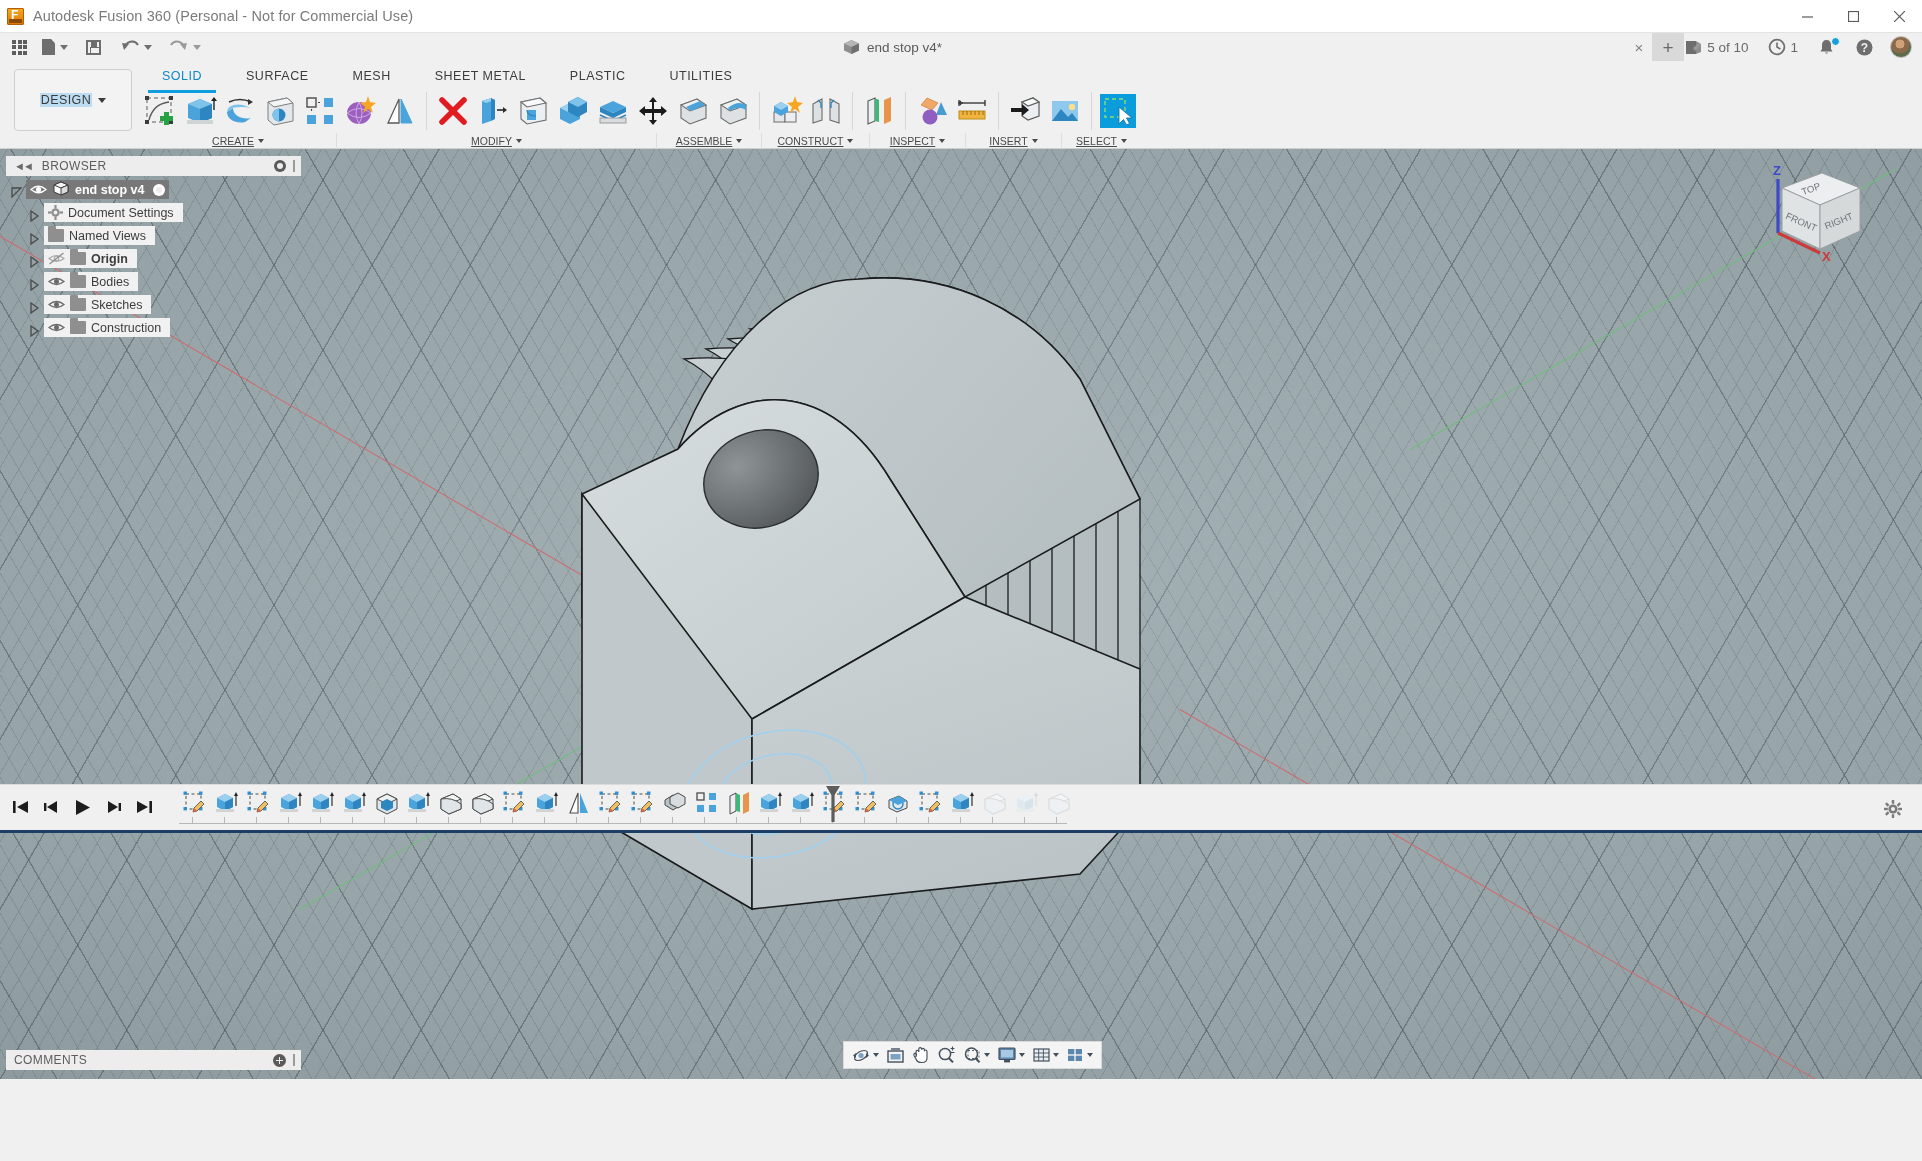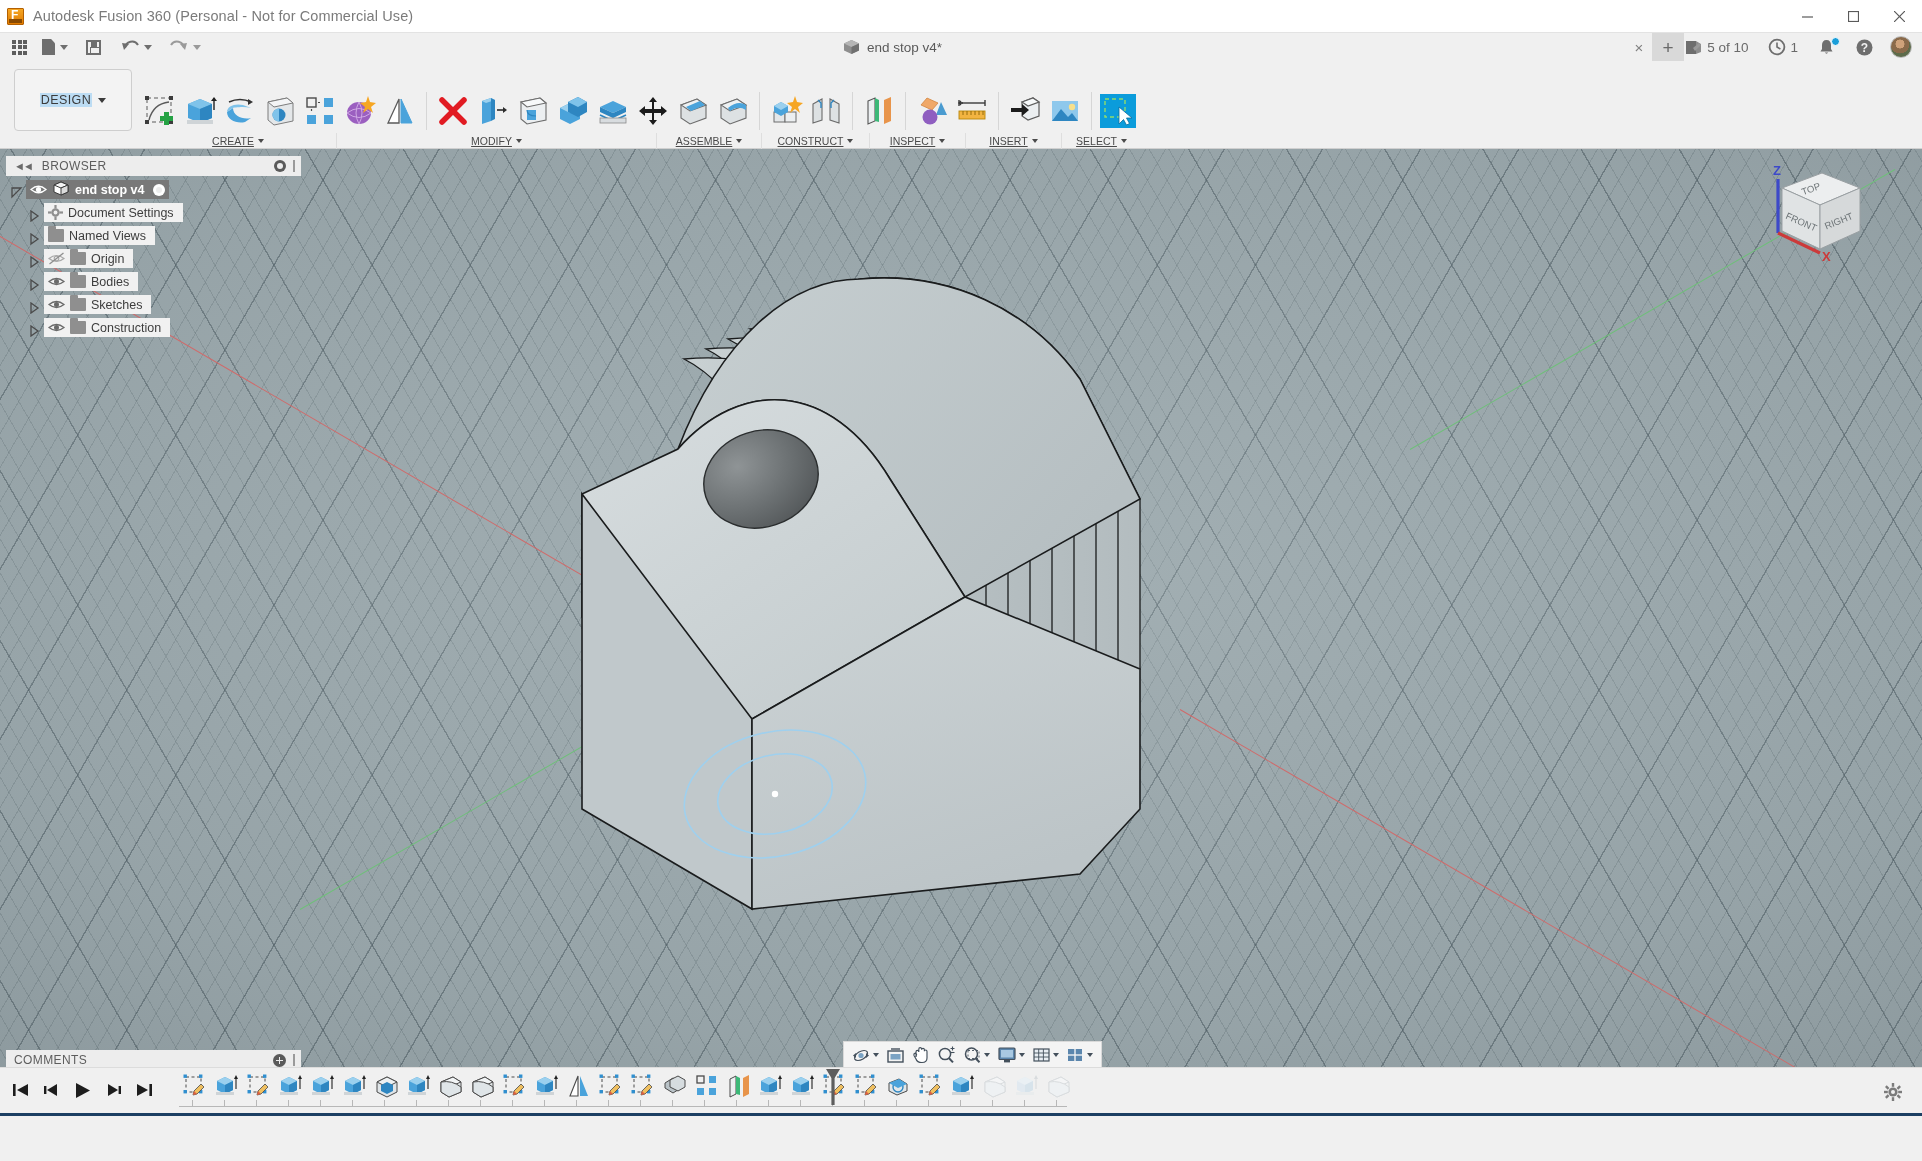--- a/index.html
+++ b/index.html
@@ -3,21 +3,21 @@
 <meta charset="utf-8">
 <title>Autodesk Fusion 360</title>
 <style>
   * { box-sizing: border-box; margin: 0; padding: 0; }
   html, body {
     width: 1922px; height: 1161px;
     overflow: hidden;
     font-family: "Liberation Sans", sans-serif;
     background: #f0f0f0;
   }
-  #app { position: relative; width: 1922px; height: 1116px; }
+  #app { position: relative; width: 1922px; height: 833px; }
 
   
   .titlebar {
     position: absolute; top: 0; left: 0; width: 1922px; height: 33px;
     background: #ffffff;
     border-bottom: 1px solid #e3e3e3;
     display: flex; align-items: center;
   }
   .tb-appicon {
     width: 17px; height: 17px; margin-left: 7px; margin-right: 9px;
@@ -454,20 +454,28 @@
     <div class="avatar"></div>
   </div>
 
   <div class="ribbon">
 
     <div class="designbtn">
       <span class="hl">DESIGN</span>
       <span class="caret-dn" style="margin-left:6px;border-top-color:#3b3b3b;"></span>
     </div>
 
+    <div class="tabs">
+      <div class="rtab active">SOLID</div>
+      <div class="rtab">SURFACE</div>
+      <div class="rtab">MESH</div>
+      <div class="rtab">SHEET METAL</div>
+      <div class="rtab">PLASTIC</div>
+      <div class="rtab">UTILITIES</div>
+    </div>
 
     <div class="iconrow">
 
       <div class="ticon">
         <svg width="34" height="34" viewBox="0 0 34 34">
           <rect x="4" y="4" width="24" height="24" fill="none" stroke="#5a5a5a" stroke-width="1" stroke-dasharray="4 3"></rect>
           <path d="M6 26 Q10 10 26 8" fill="none" stroke="#5a5a5a" stroke-width="1.4"></path>
           <rect x="2" y="2" width="4" height="4" fill="#3c3c3c"></rect>
             <rect x="26" y="2" width="4" height="4" fill="#3c3c3c"></rect>
           <rect x="2" y="26" width="4" height="4" fill="#3c3c3c"></rect>
@@ -844,21 +852,21 @@
             <svg width="11" height="12">
                 <path d="M2 1 L9 6 L2 11 Z" fill="none" stroke="#4a4a4a" stroke-width="1.3"></path>
               </svg>
           </span>
           <span class="bpill">
             <span class="foldericon"></span>
             <span>Named Views</span>
           </span>
         </div>
 
-        <div class="brow" style="padding-left:18px;">
+        <div class="brow" style="padding-left:18px;font-weight:bold;">
           <span class="bexp">
             <svg width="11" height="12">
                 <path d="M2 1 L9 6 L2 11 Z" fill="none" stroke="#4a4a4a" stroke-width="1.3"></path>
               </svg>
           </span>
           <span class="bpill">
             <span class="eyeicon">
               <svg width="17" height="13" viewBox="0 0 17 13">
                 <path d="M1 6.5 Q8.5 0.5 16 6.5 Q8.5 12.5 1 6.5 Z" fill="none" stroke="#a8a8a8" stroke-width="1.2"></path>
                 <circle cx="8.5" cy="6.5" r="2.3" fill="none" stroke="#a8a8a8" stroke-width="1.1"></circle>

